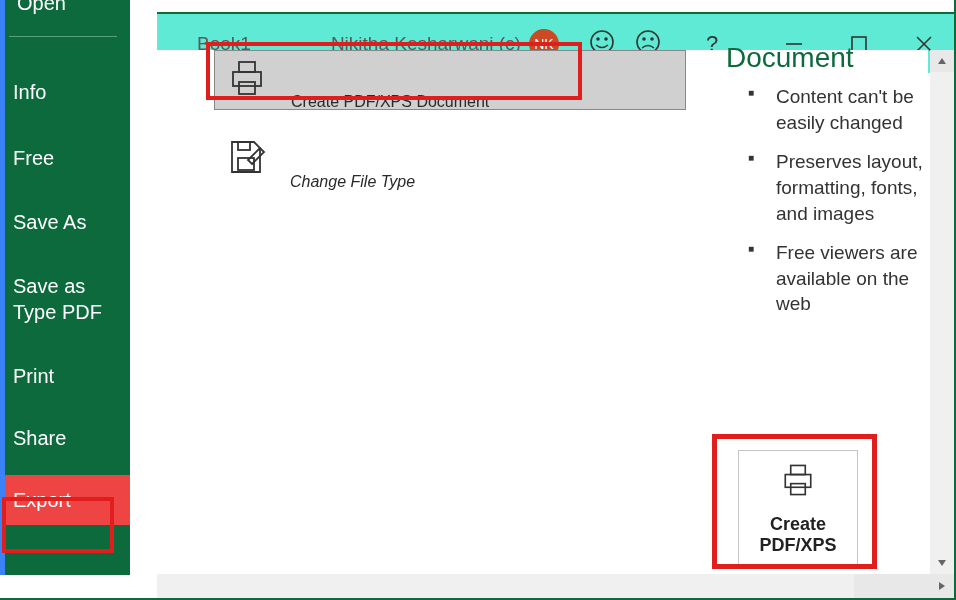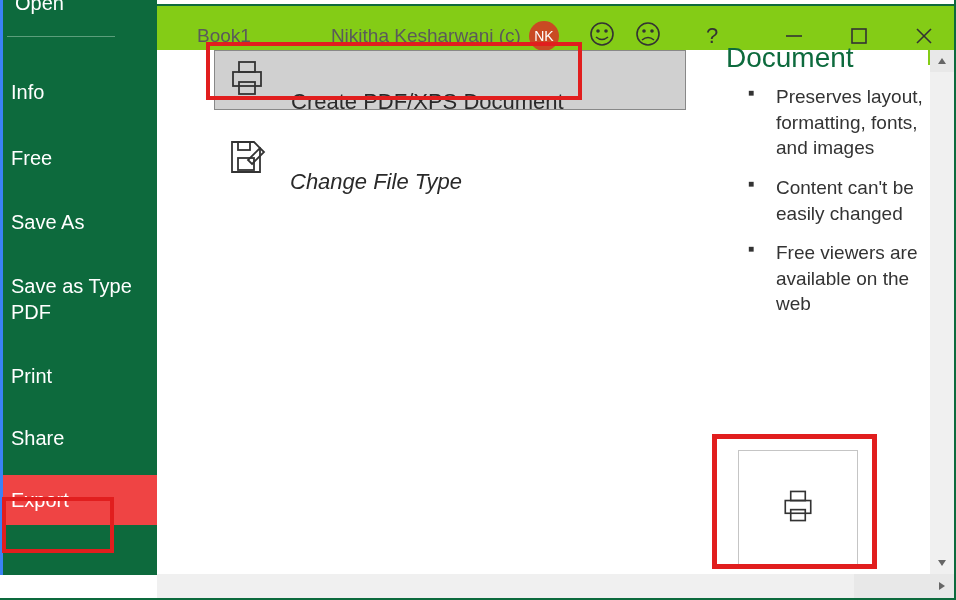--- a/index.html
+++ b/index.html
@@ -7,24 +7,24 @@
       font-family: "Segoe UI", Arial, sans-serif;
       width: 956px;
       height: 600px;
       overflow: hidden;
       background: #fff;
       position: relative;
     }
     .topbar {
       position: absolute;
       left: 157px;
-      top: 4px;
+      top: 12px;
       right: 2px;
       height: 61px;
-      background: #84cc16;
+      background: #5eead4;
       border-top: 2px solid #0f6b3c;
       display: flex;
       align-items: center;
       padding: 0 20px;
     }
     .topbar .doc-title {
       font-size: 19px;
       color: #5a5a5a;
       margin-left: 20px;
       margin-right: 80px;
@@ -59,24 +59,24 @@
       display: flex;
       align-items: center;
       gap: 45px;
     }
     .win-btn svg { display:block; }
 
     .sidebar {
       position: absolute;
       left: 0;
       top: 0;
-      width: 157px;
+      width: 130px;
       height: 575px;
       background: #0d6a3d;
-      border-left: 3px solid #3b82f6;
+      border-left: 5px solid #3b82f6;
       padding-top: 0;
       color: #fff;
       overflow: hidden;
     }
     .sidebar .menu-item {
       font-size: 20px;
       padding: 12px 10px 12px 8px;
       cursor: pointer;
       line-height: 1.3;
     }
@@ -122,21 +122,21 @@
       border: 1px solid #888;
       padding-left: 10px;
     }
     .opt2 {
       left: 57px; top: 80px;
       width: 472px;
       padding-left: 10px;
       font-style: italic;
     }
     .option-row .opt-label {
-      font-size: 22px;
+      font-size: 16px;
       color: #2a2a2a;
       margin-left: 22px;
       margin-top: 44px;
     }
 
     .right-pane {
       position: absolute;
       right: 2px;
       top: 0;
       width: 200px;
@@ -308,34 +308,35 @@
         <rect x="14" y="6" width="12" height="8"></rect>
         <path d="M28 28 L40 16 L36 12 L24 24 Z"></path>
       </svg>
     </span>
     <span class="opt-label">Change File Type</span>
   </div>
 
   <div class="right-pane">
     <div class="hdr">Document</div>
     <ul>
+      <li>Content can't be easily changed</li>
       <li>Preserves layout, formatting, fonts, and images</li>
-      <li>Content can't be easily changed</li>
       <li>Free viewers are available on the web</li>
     </ul>
   </div>
 
   <div class="create-btn">
     <span>
       <svg width="44" height="40" viewBox="0 0 44 44" fill="none" stroke="#333" stroke-width="1.8">
         <rect x="8" y="16" width="28" height="14"></rect>
         <rect x="14" y="6" width="16" height="10"></rect>
         <rect x="14" y="26" width="16" height="12"></rect>
       </svg>
     </span>
+    <span class="lbl">Create PDF/XPS</span>
   </div>
 </div>
 
 <div class="vscroll">
   <div class="up">
     <svg width="12" height="12">
         <path d="M2 9 L6 3 L10 9" fill="#666"></path>
       </svg>
   </div>
   <div class="track"></div>

